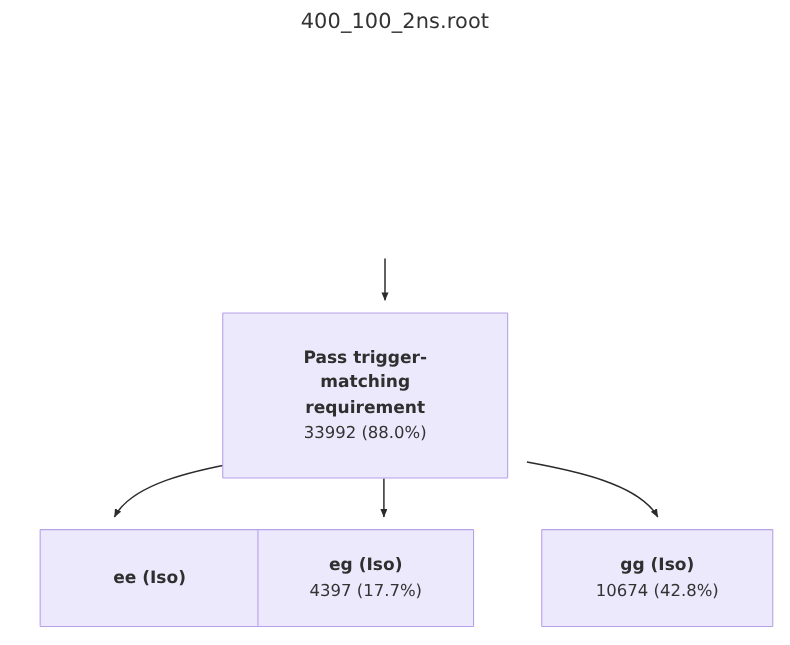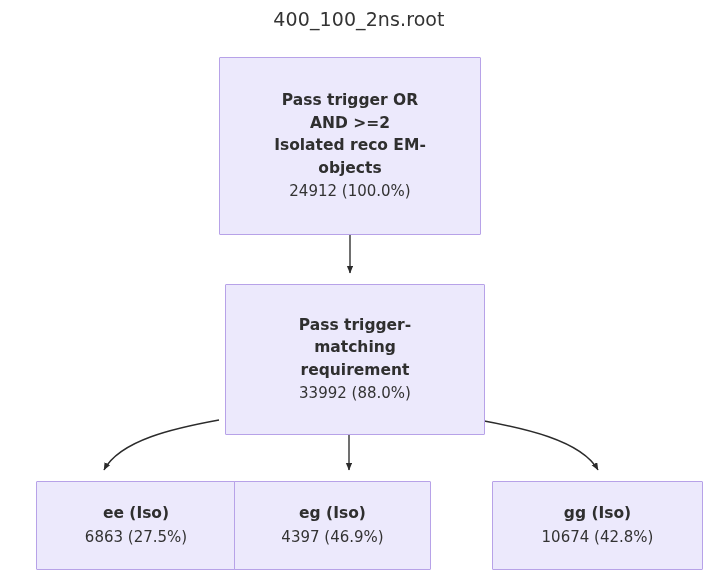--- a/index.html
+++ b/index.html
@@ -64,21 +64,21 @@
   }
   .node-count {
     font-size: 15px;
     font-weight: normal;
     color: #333333;
     margin-top: 2px;
     white-space: nowrap;
   }
   
   #node-top      { left: 219px; top: 57px;  width: 262px; height: 178px; }
-  #node-match    { left: 225px; top: 284px; width: 260px; height: 151px; }
+  #node-match    { left: 202px; top: 284px; width: 260px; height: 151px; }
   #node-ee       { left: 4px;   top: 481px; width: 200px; height: 89px; margin-left: 32px;  }
   #node-eg       { left: 234px; top: 481px; width: 197px; height: 89px;  }
   #node-gg       { left: 492px; top: 481px; width: 211px; height: 89px;  }
 </style>
 </head>
 <body>
 
 <div id="flow-root">
 
   <div class="diagram-title">400_100_2ns.root</div>
@@ -92,43 +92,35 @@
 
     <path d="M350,235 L350,273" stroke="#2b2b2b" stroke-width="1.35" fill="none" marker-end="url(#arrowhead)"></path>
 
     <path d="M219,420 C175,428 120,440 104,470" stroke="#2b2b2b" stroke-width="1.35" fill="none" marker-end="url(#arrowhead)"></path>
 
     <path d="M349,435 L349,470" stroke="#2b2b2b" stroke-width="1.35" fill="none" marker-end="url(#arrowhead)"></path>
 
     <path d="M479,420 C523,428 581,440 598,470" stroke="#2b2b2b" stroke-width="1.35" fill="none" marker-end="url(#arrowhead)"></path>
   </svg>
 
-  <div class="node" id="node-top">
-    <div class="node-label">Pass trigger OR
-AND &gt;=2
-Isolated reco EM-
-objects</div>
-    <div class="node-count">24912 (100.0%)</div>
-  </div>
 
   <div class="node" id="node-match">
     <div class="node-label">Pass trigger-
 matching
 requirement</div>
     <div class="node-count">33992 (88.0%)</div>
   </div>
 
   <div class="node" id="node-ee">
     <div class="node-label">ee (Iso)</div>
-    <div class="node-count">6863 (27.5%)</div>
   </div>
 
   <div class="node" id="node-eg">
     <div class="node-label">eg (Iso)</div>
-    <div class="node-count">4397 (46.9%)</div>
+    <div class="node-count">4397 (17.7%)</div>
   </div>
 
   <div class="node" id="node-gg">
     <div class="node-label">gg (Iso)</div>
     <div class="node-count">10674 (42.8%)</div>
   </div>
 
 </div>
 
 </body></html>

